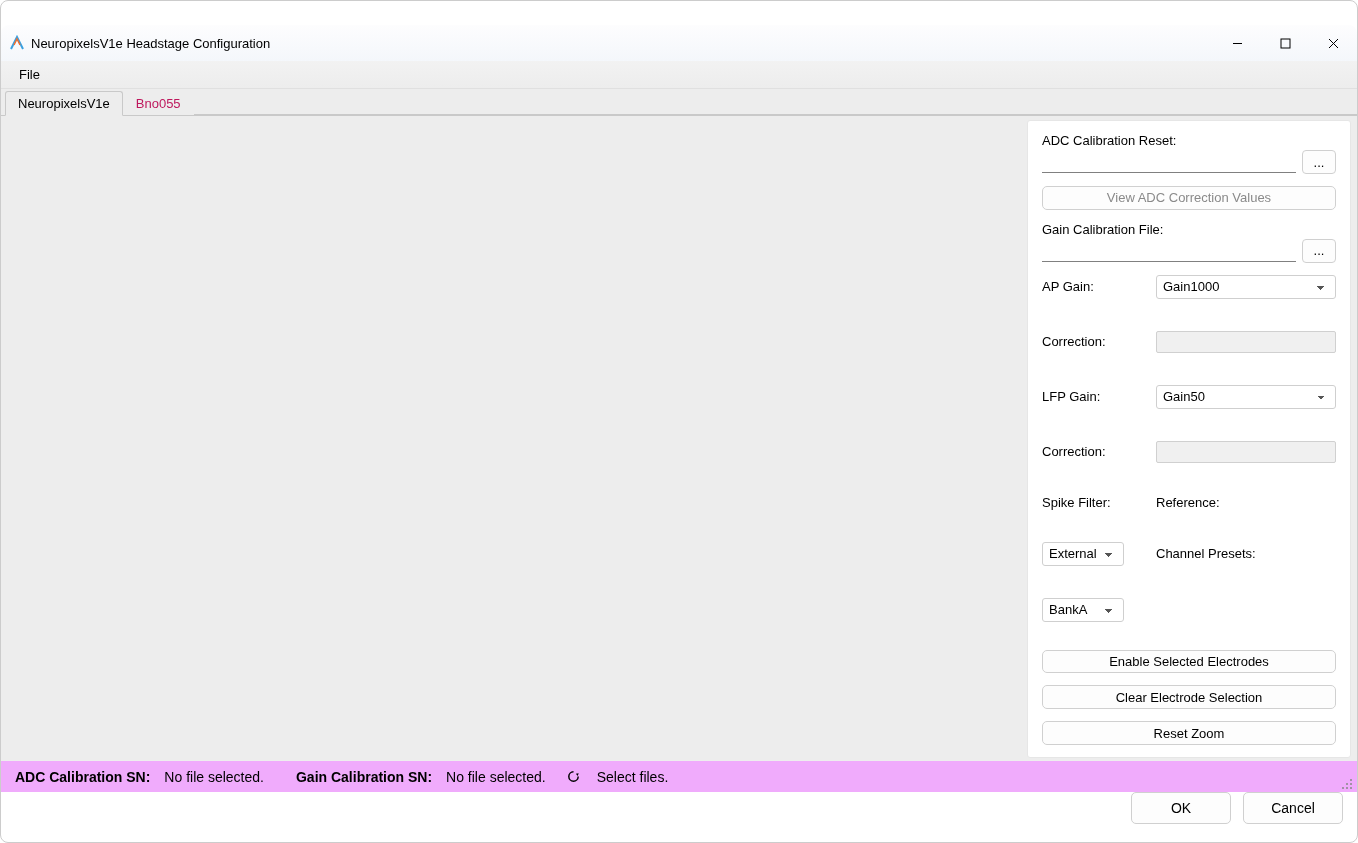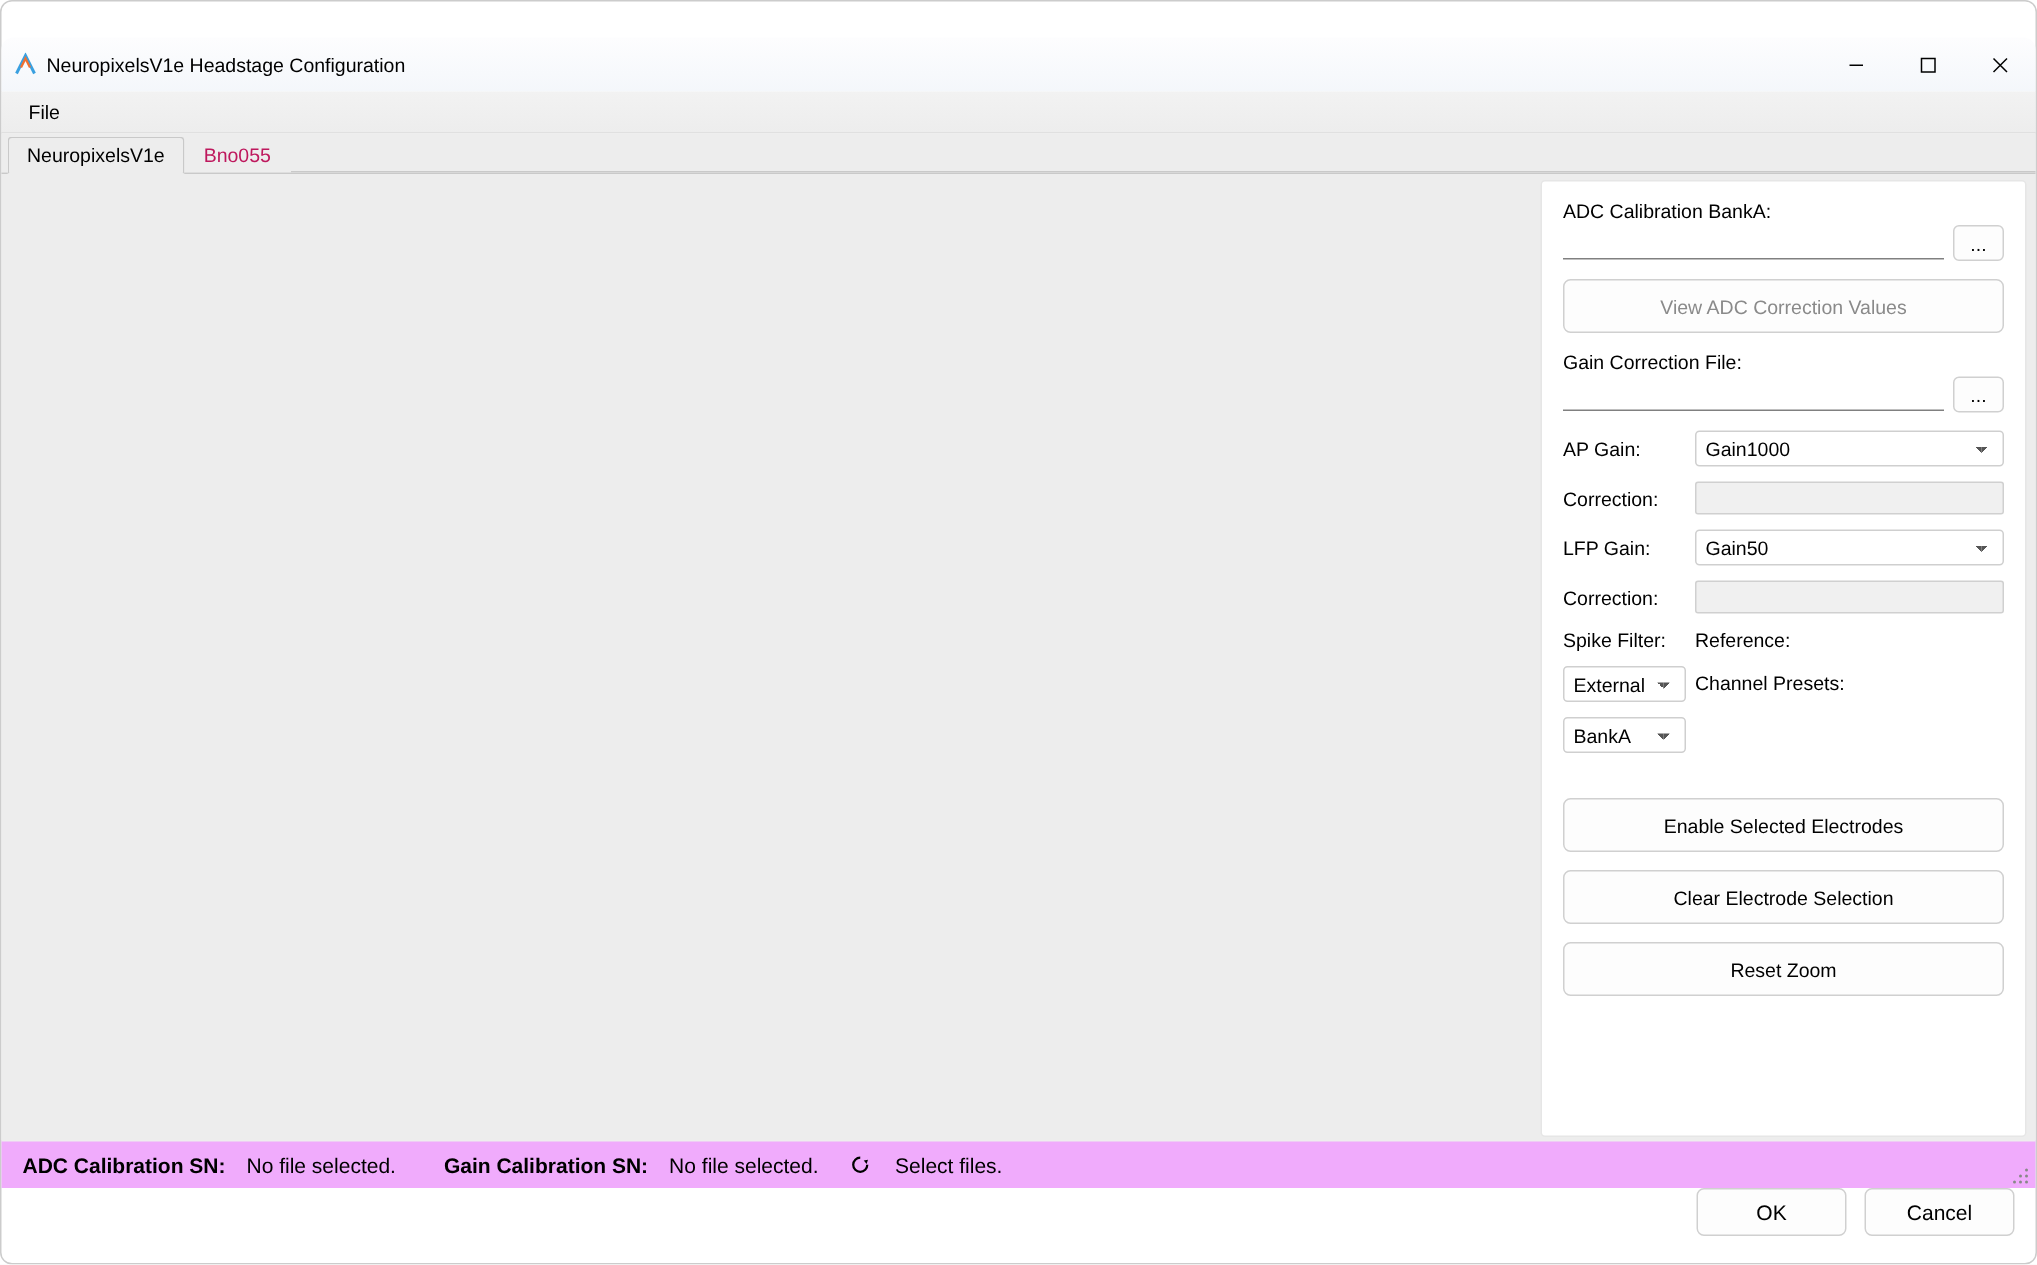--- a/index.html
+++ b/index.html
@@ -125,20 +125,21 @@
     display: flex; align-items: center; justify-content: center;
     font-size: 13px;
   }
   .wide-btn.disabled { color: #8a8a8a; cursor: default; }
   .form-grid {
     display: grid;
     grid-template-columns: 82px 1fr;
     align-items: center;
     row-gap: 10px;
     column-gap: 6px;
+    gap: 32px;
   }
   .select {
     height: 24px;
     border: 1px solid #cfcfcf;
     border-radius: 3px;
     background: #fff;
     font-size: 13px;
     padding: 0 22px 0 6px;
     appearance: none;
     width: 100%;
@@ -237,31 +238,31 @@
     <div class="tab active">NeuropixelsV1e</div>
     <div class="tab">Bno055</div>
     <div class="tabline"></div>
   </div>
 
   <div class="content">
     <div class="canvas"></div>
     <div class="sidepanel">
 
       <div>
-        <div class="field-label">ADC Calibration BankA:</div>
+        <div class="field-label">ADC Calibration Reset:</div>
         <div class="file-row">
           <input class="text-input" value="" style="">
           <button class="browse-btn">...</button>
         </div>
       </div>
 
       <button class="wide-btn disabled">View ADC Correction Values</button>
 
       <div>
-        <div class="field-label">Gain Correction File:</div>
+        <div class="field-label">Gain Calibration File:</div>
         <div class="file-row">
           <input class="text-input" value="" style="">
           <button class="browse-btn">...</button>
         </div>
       </div>
 
       <div class="form-grid">
         <div>AP Gain:</div>
         <select class="select">
           <option>Gain1000</option>

